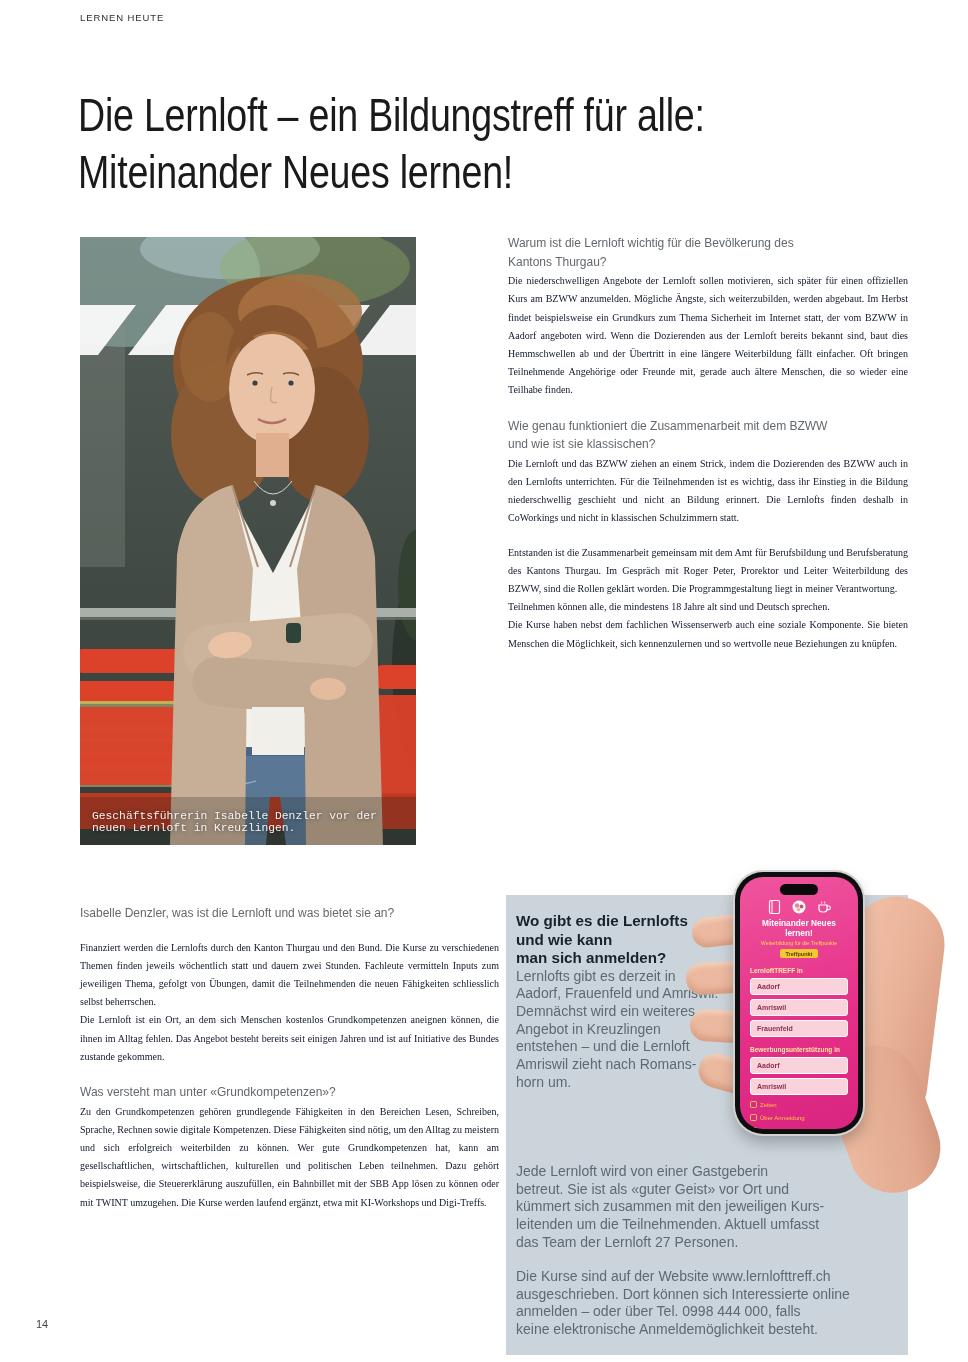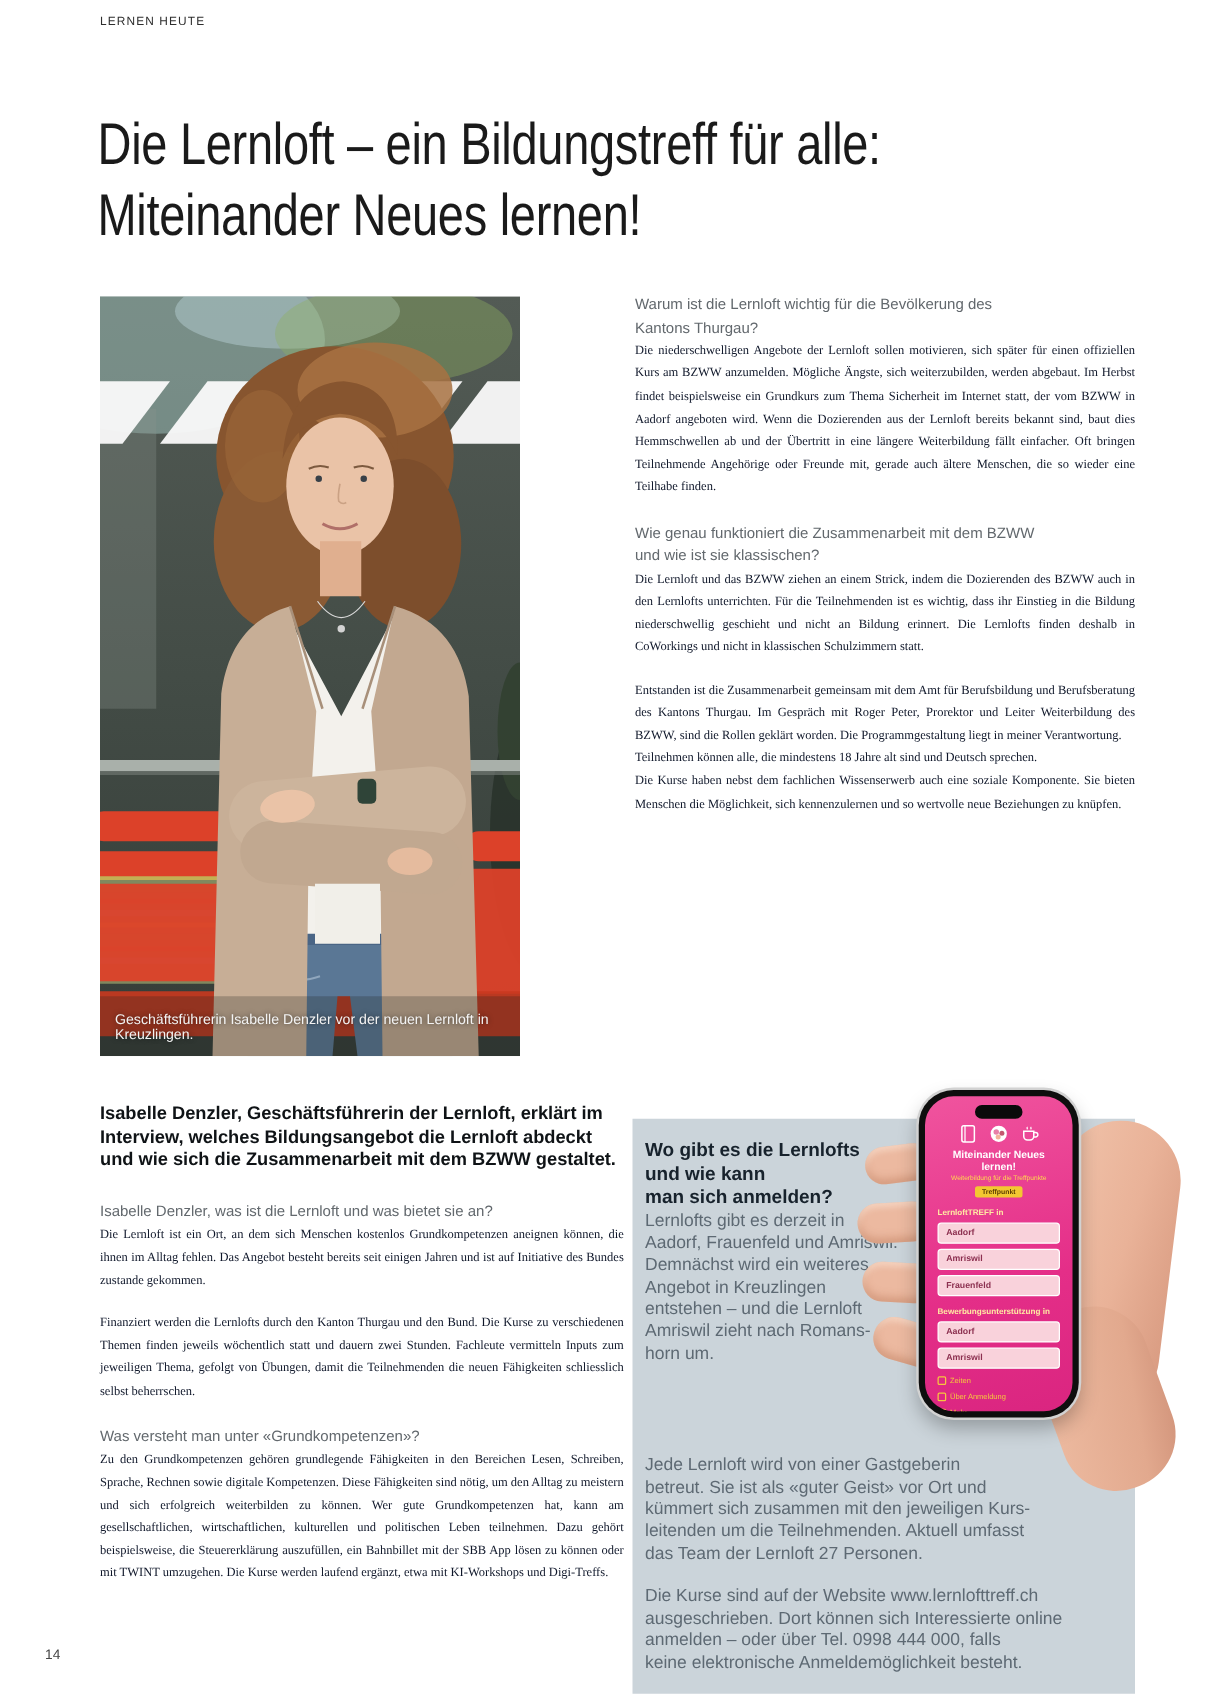--- a/index.html
+++ b/index.html
@@ -7,21 +7,21 @@
   .page{position:relative;width:968px;height:1362px;background:#ffffff;overflow:hidden;
         font-family:"Liberation Sans",sans-serif;color:#222;}
 
   .eyebrow{position:absolute;left:80px;top:12px;font-size:9.5px;letter-spacing:.9px;color:#2e2e2e;}
 
   .title{position:absolute;left:78px;top:86px;margin:0;font-weight:400;font-size:47px;line-height:57px;
          color:#1a1a1a;letter-spacing:-.3px;white-space:pre-line;width:1100px;
          transform:scaleX(.8);transform-origin:0 0;}
 
   
-  .photo{position:absolute;left:80px;top:237px;width:336px;height:608px;overflow:hidden;margin:0;}
+  .photo{position:absolute;left:80px;top:237px;width:336px;height:608px;overflow:hidden;margin:0;font-family:Liberation Mono, monospace;}
   .photo svg{display:block;}
   .caption{position:absolute;left:12px;bottom:11px;font-size:11.3px;color:#f3f3f3;
            text-shadow:0 0 4px rgba(0,0,0,.55);}
 
   
   .col-right{position:absolute;left:508px;top:234px;width:400px;}
   .col-left{position:absolute;left:80px;top:882px;width:419px;}
   .q{font-size:12px;line-height:18.6px;color:#62686d;margin:0 0 1px 0;white-space:pre-line;}
   .a{font-family:"Liberation Serif",serif;font-size:10px;line-height:18.2px;color:#0f172a;
      text-align:justify;margin:0;hyphens:auto;}
@@ -170,24 +170,23 @@
     <p class="a">Die niederschwelligen Angebote der Lernloft sollen motivieren, sich später für einen offiziellen Kurs am BZWW anzumelden. Mögliche Ängste, sich weiterzubilden, werden abgebaut. Im Herbst findet beispielsweise ein Grundkurs zum Thema Sicherheit im Internet statt, der vom BZWW in Aadorf angeboten wird. Wenn die Dozierenden aus der Lernloft bereits bekannt sind, baut dies Hemmschwellen ab und der Übertritt in eine längere Weiterbildung fällt einfacher. Oft bringen Teilnehmende Angehörige oder Freunde mit, gerade auch ältere Menschen, die so wieder eine Teilhabe finden.</p>
     <p class="q mt">Wie genau funktioniert die Zusammenarbeit mit dem BZWW
 und wie ist sie klassischen?</p>
     <p class="a">Die Lernloft und das BZWW ziehen an einem Strick, indem die Dozierenden des BZWW auch in den Lernlofts unterrichten. Für die Teilnehmenden ist es wichtig, dass ihr Einstieg in die Bildung niederschwellig geschieht und nicht an Bildung erinnert. Die Lernlofts finden deshalb in CoWorkings und nicht in klassischen Schulzimmern statt.</p>
     <p class="a mtp">Entstanden ist die Zusammenarbeit gemeinsam mit dem Amt für Berufsbildung und Berufsberatung des Kantons Thurgau. Im Gespräch mit Roger Peter, Prorektor und Leiter Weiterbildung des BZWW, sind die Rollen geklärt worden. Die Programmgestaltung liegt in meiner Verantwortung.</p>
     <p class="a">Teilnehmen können alle, die mindestens 18 Jahre alt sind und Deutsch sprechen.</p>
     <p class="a">Die Kurse haben nebst dem fachlichen Wissenserwerb auch eine soziale Komponente. Sie bieten Menschen die Möglichkeit, sich kennenzulernen und so wertvolle neue Beziehungen zu knüpfen.</p>
   </div>
 
   <div class="col-left">
-    <p class="lead">Isabelle Denzler, Geschäftsführerin der Lernloft, erklärt im Interview, welches Bildungsangebot die Lernloft abdeckt und wie sich die Zusammenarbeit mit dem BZWW gestaltet.</p>
     <p class="q mt2">Isabelle Denzler, was ist die Lernloft und was bietet sie an?</p>
+    <p class="a mtp">Finanziert werden die Lernlofts durch den Kanton Thurgau und den Bund. Die Kurse zu verschiedenen Themen finden jeweils wöchentlich statt und dauern zwei Stunden. Fachleute vermitteln Inputs zum jeweiligen Thema, gefolgt von Übungen, damit die Teilnehmenden die neuen Fähigkeiten schliesslich selbst beherrschen.</p>
     <p class="a">Die Lernloft ist ein Ort, an dem sich Menschen kostenlos Grundkompetenzen aneignen können, die ihnen im Alltag fehlen. Das Angebot besteht bereits seit einigen Jahren und ist auf Initiative des Bundes zustande gekommen.</p>
-    <p class="a mtp">Finanziert werden die Lernlofts durch den Kanton Thurgau und den Bund. Die Kurse zu verschiedenen Themen finden jeweils wöchentlich statt und dauern zwei Stunden. Fachleute vermitteln Inputs zum jeweiligen Thema, gefolgt von Übungen, damit die Teilnehmenden die neuen Fähigkeiten schliesslich selbst beherrschen.</p>
     <p class="q mt">Was versteht man unter «Grundkompetenzen»?</p>
     <p class="a">Zu den Grundkompetenzen gehören grundlegende Fähigkeiten in den Bereichen Lesen, Schreiben, Sprache, Rechnen sowie digitale Kompetenzen. Diese Fähigkeiten sind nötig, um den Alltag zu meistern und sich erfolgreich weiterbilden zu können. Wer gute Grundkompetenzen hat, kann am gesellschaftlichen, wirtschaftlichen, kulturellen und politischen Leben teilnehmen. Dazu gehört beispielsweise, die Steuererklärung auszufüllen, ein Bahnbillet mit der SBB App lösen zu können oder mit TWINT umzugehen. Die Kurse werden laufend ergänzt, etwa mit KI-Workshops und Digi-Treffs.</p>
   </div>
 
   <aside class="infobox">
     <h3>Wo gibt es die Lernlofts
 und wie kann
 man sich anmelden?</h3>
     <p class="p1">Lernlofts gibt es derzeit in
 Aadorf, Frauenfeld und Amriswil.

